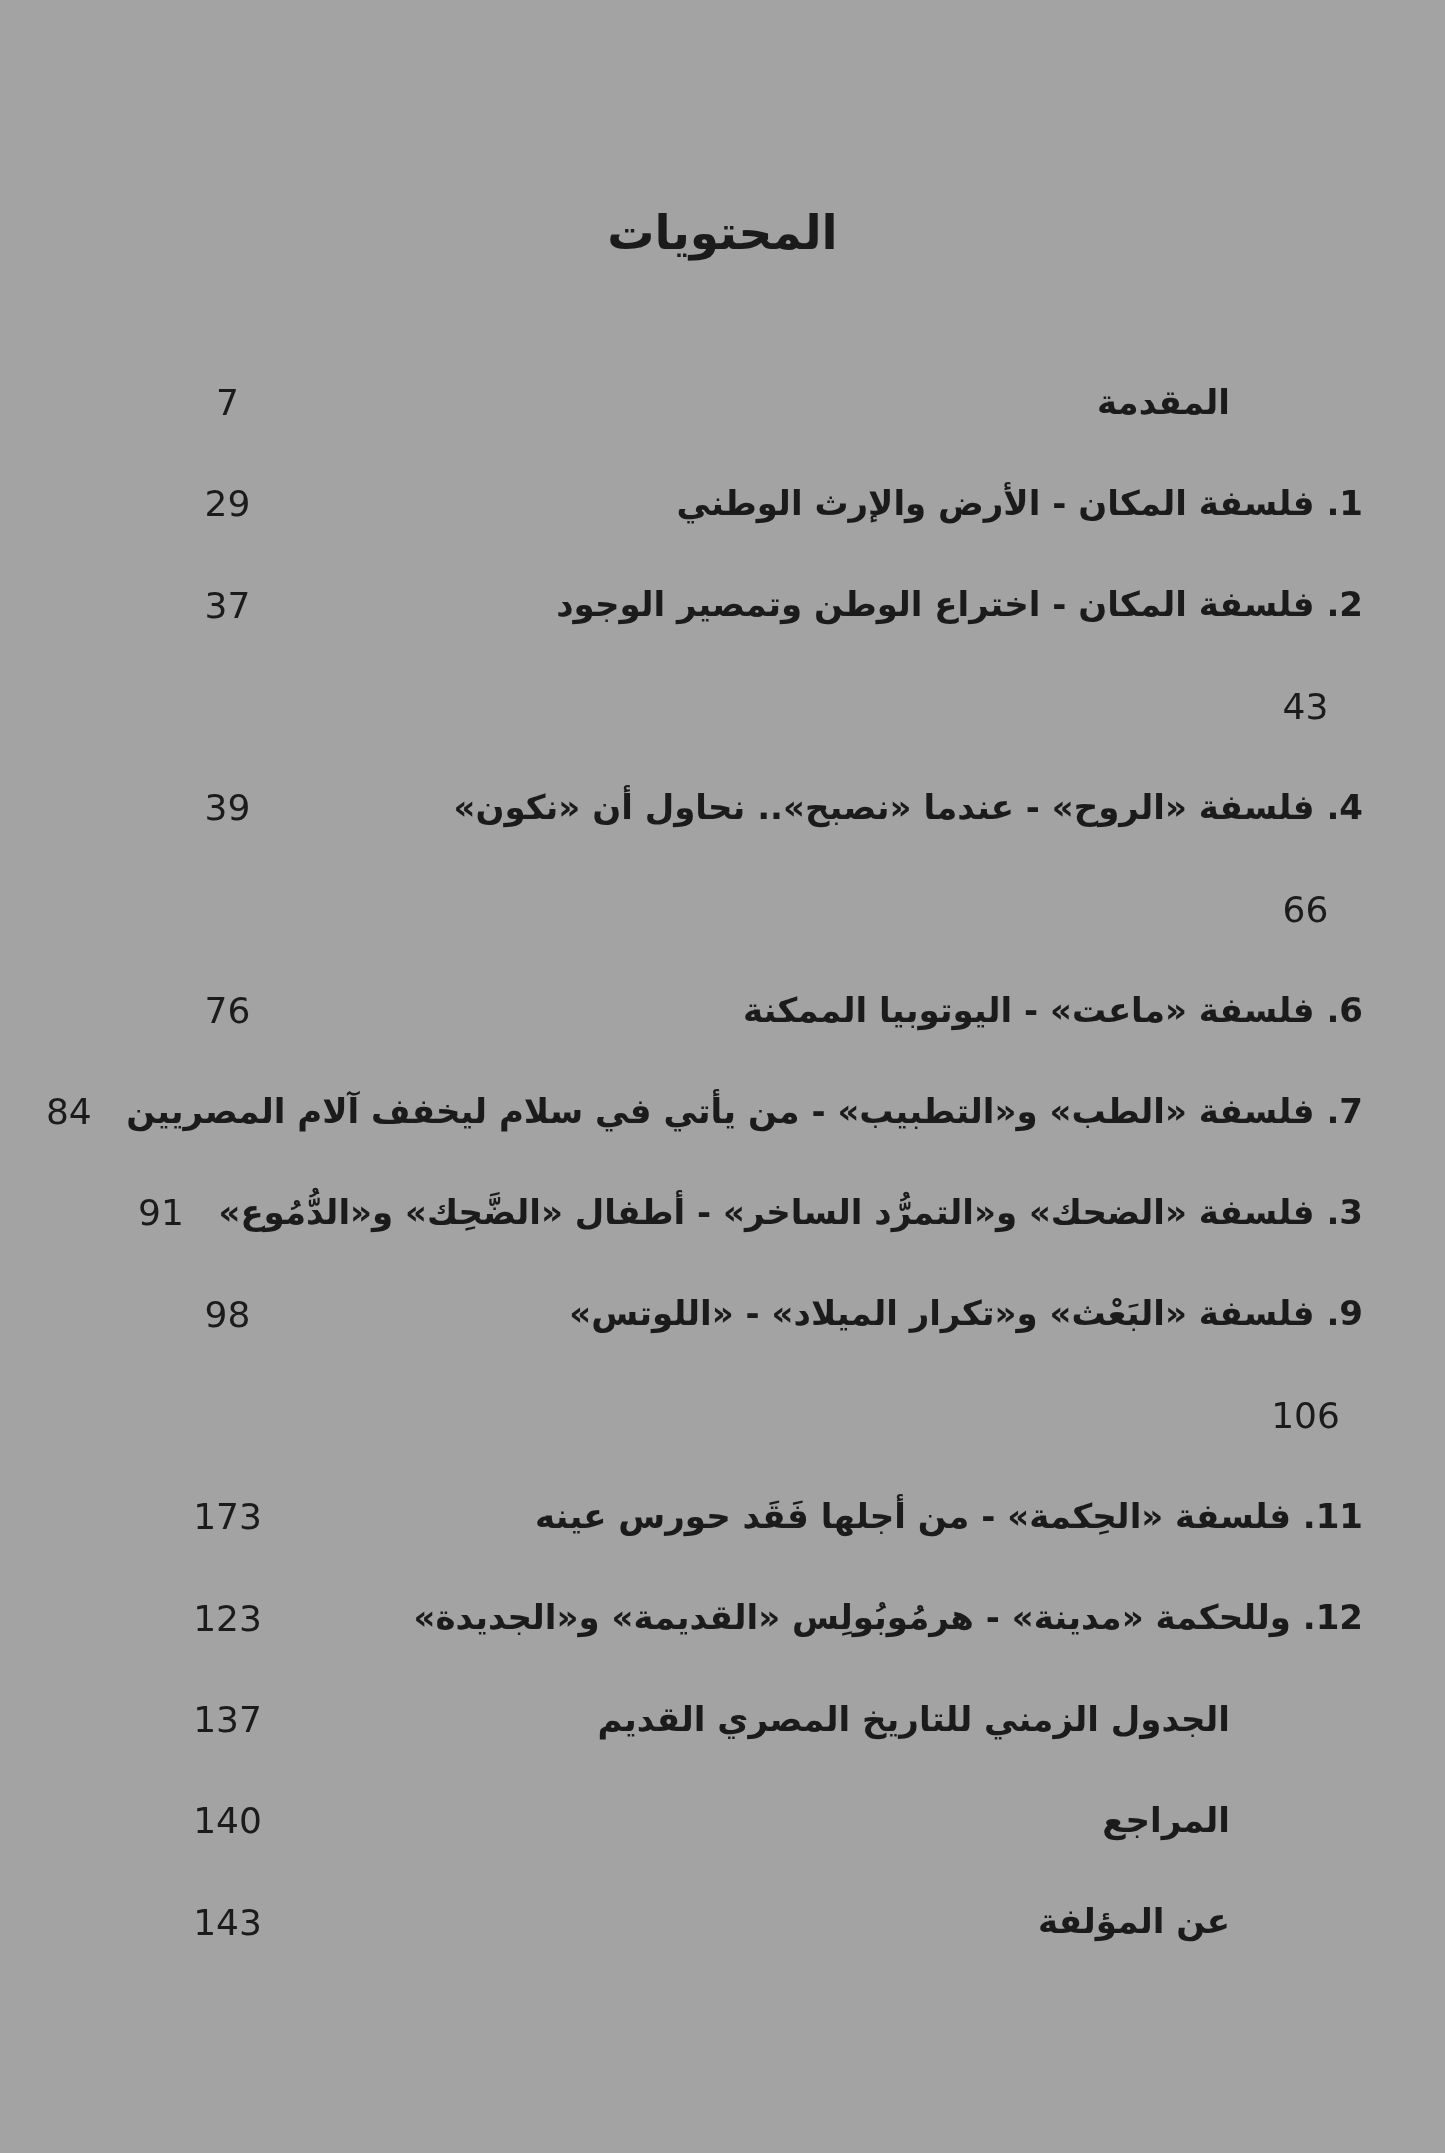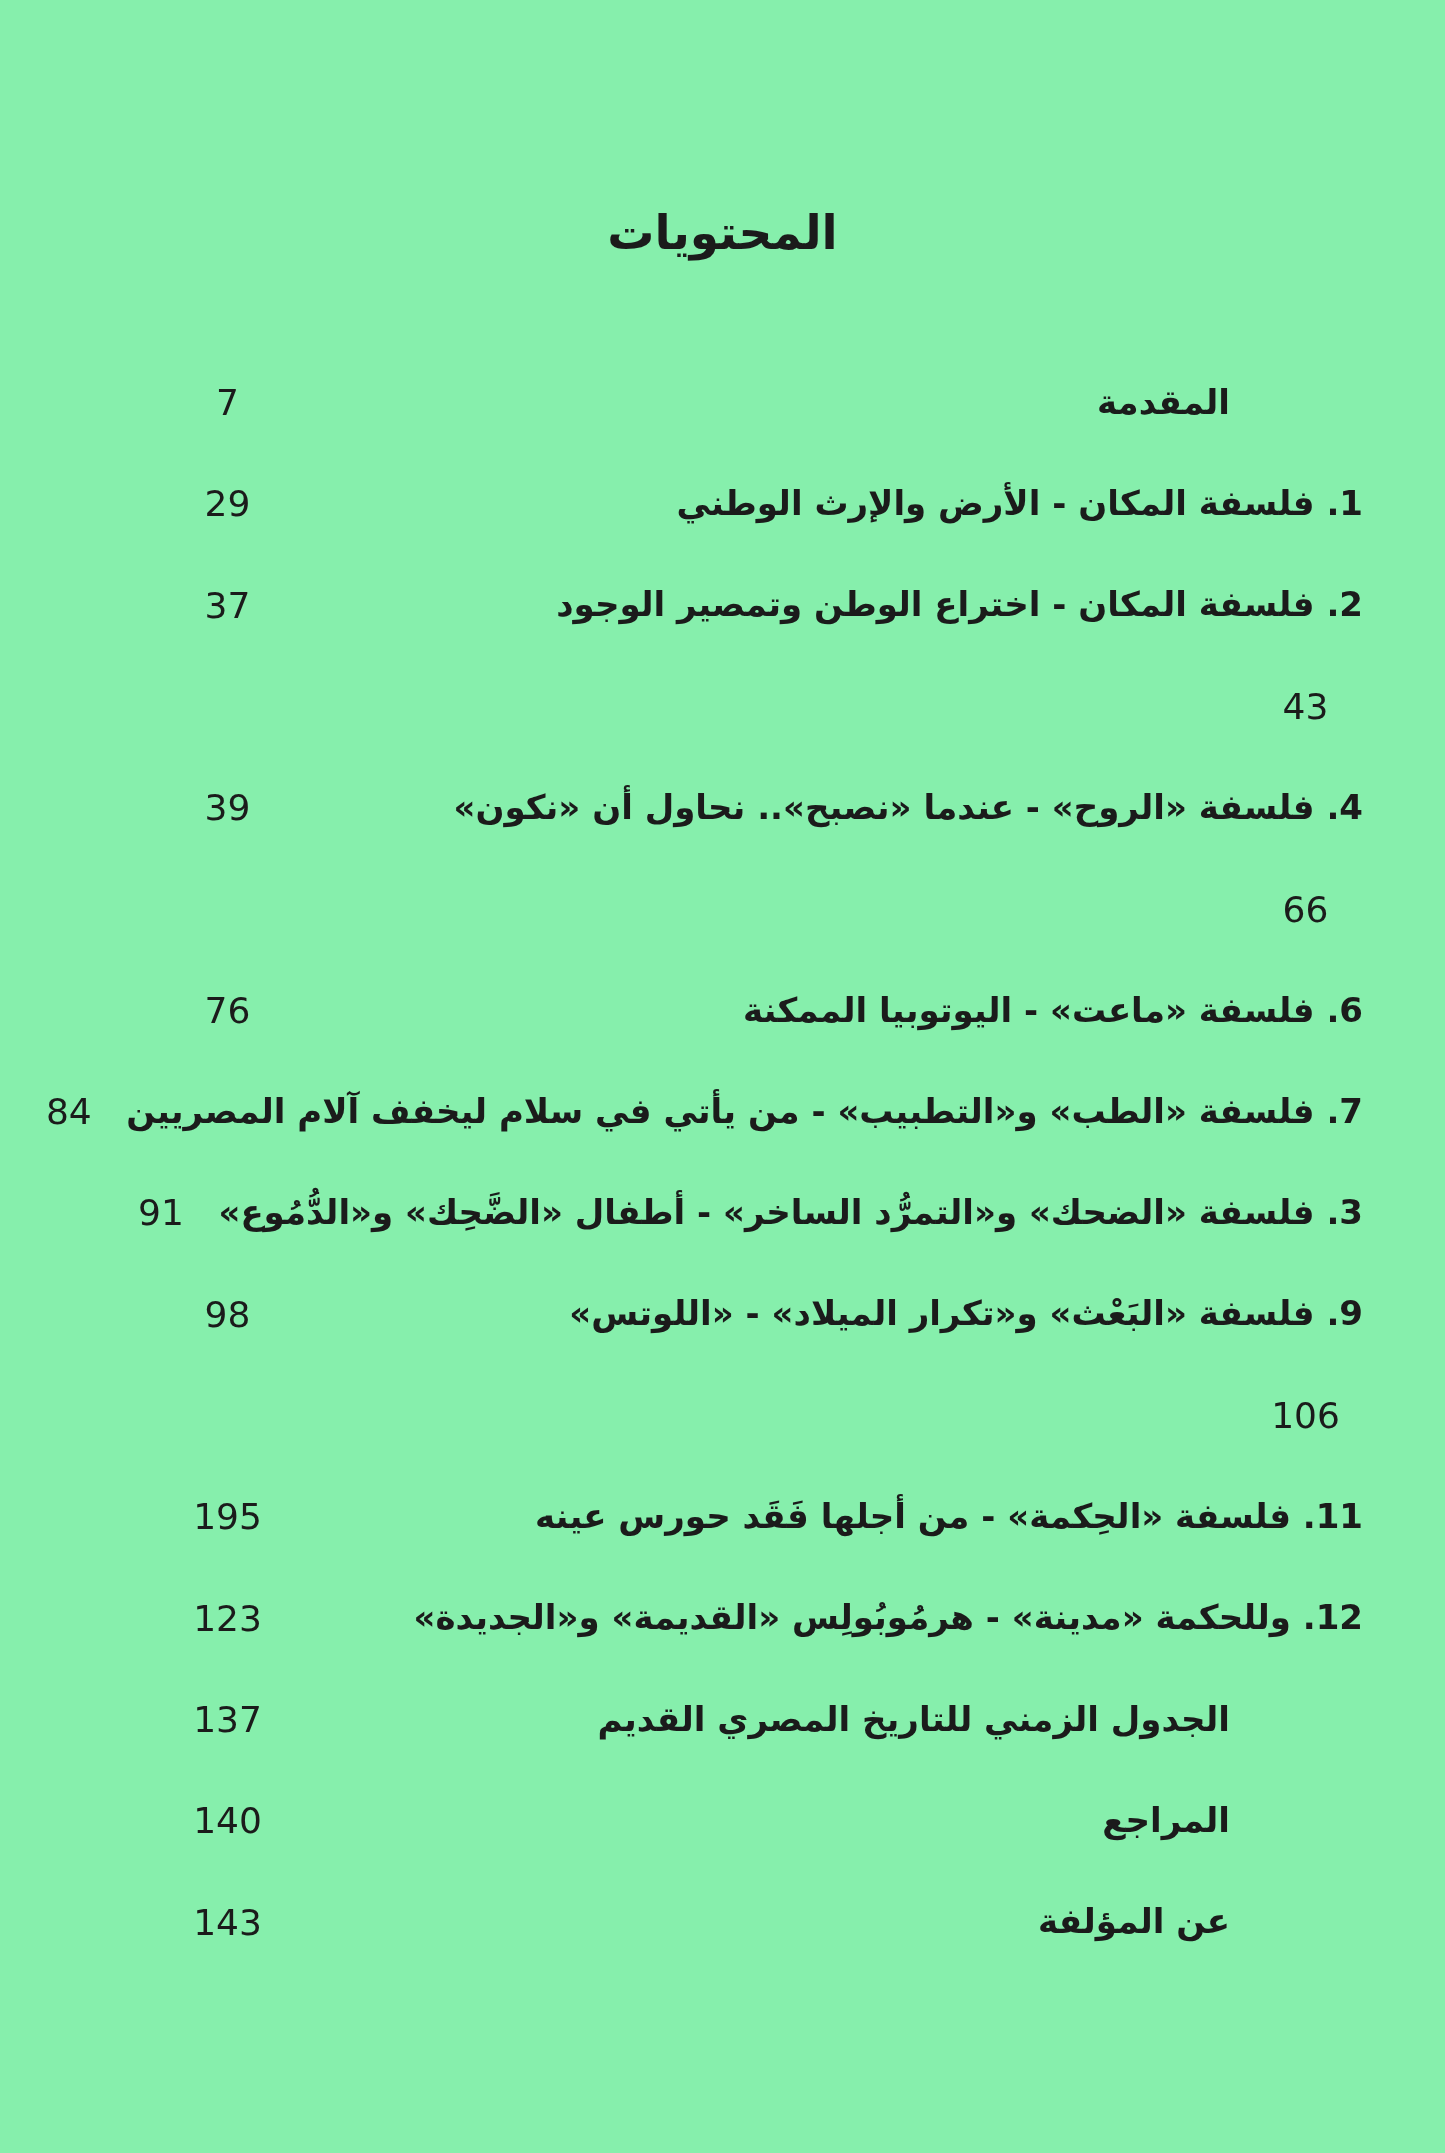--- a/index.html
+++ b/index.html
@@ -5,21 +5,21 @@
   html, body {
     margin: 0;
     padding: 0;
     background: #e8e8e8;
   }
   .page {
     position: relative;
     width: 1445px;
     height: 2153px;
     margin: 0 auto;
-    background: #86efac;
+    background: #a3a3a3;
     color: #1b1b1b;
     font-family: "DejaVu Sans", sans-serif;
     overflow: hidden;
   }
   .page-title {
     position: absolute;
     top: 205px;
     left: 0;
     right: 0;
     margin: 0;
@@ -116,21 +116,21 @@
         <span class="entry-title">9. فلسفة «البَعْث» و«تكرار الميلاد» - «اللوتس»</span>
         <span class="entry-page">98</span>
       </div>
 
       <div class="entry">
         <span class="entry-page">106</span>
       </div>
 
       <div class="entry">
         <span class="entry-title">11. فلسفة «الحِكمة» - من أجلها فَقَد حورس عينه</span>
-        <span class="entry-page">195</span>
+        <span class="entry-page">173</span>
       </div>
 
       <div class="entry">
         <span class="entry-title">12. وللحكمة «مدينة» - هرمُوبُولِس «القديمة» و«الجديدة»</span>
         <span class="entry-page">123</span>
       </div>
 
       <div class="entry unnumbered">
         <span class="entry-title">الجدول الزمني للتاريخ المصري القديم</span>
         <span class="entry-page">137</span>

